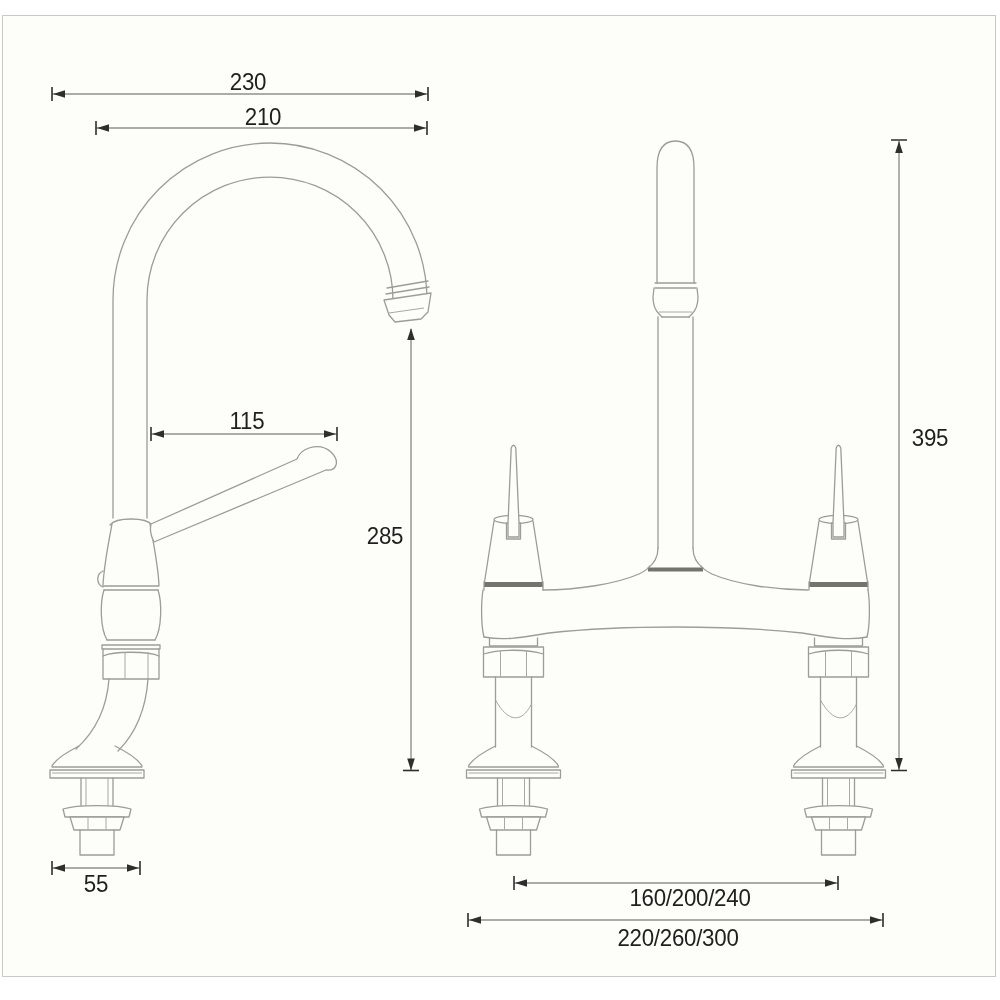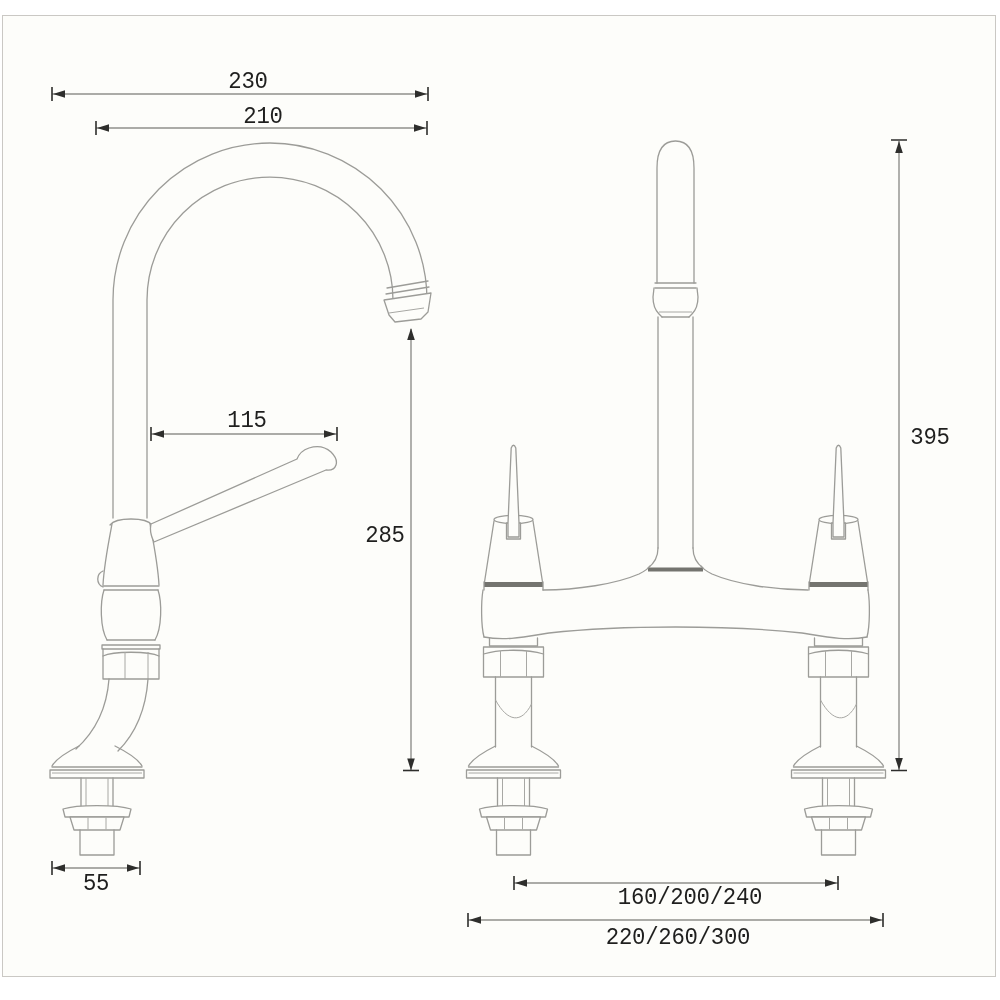--- a/index.html
+++ b/index.html
@@ -1,18 +1,18 @@
 <!DOCTYPE html>
 <html><head>
 <meta charset="utf-8">
 <style>
   html,body{margin:0;padding:0;background:#ffffff;}
   .canvas{
     position:relative;width:1000px;height:1000px;background:#ffffff;
-    font-family:Liberation Mono, monospace;overflow:hidden;
+    font-family:Liberation Sans, sans-serif;overflow:hidden;
   }
   .panel{
     position:absolute;left:2px;top:15px;width:994px;height:962px;
     background:#fdfdfa;border:1px solid #cac8c4;box-sizing:border-box;
   }
   svg.drawing{position:absolute;left:0;top:0;width:1000px;height:1000px;}
   .dim-label{
     position:absolute;color:#1f1f1e;font-size:24px;line-height:1;
     white-space:nowrap;transform:translate(-50%,-50%) scaleX(0.93);
     letter-spacing:-0.3px;

